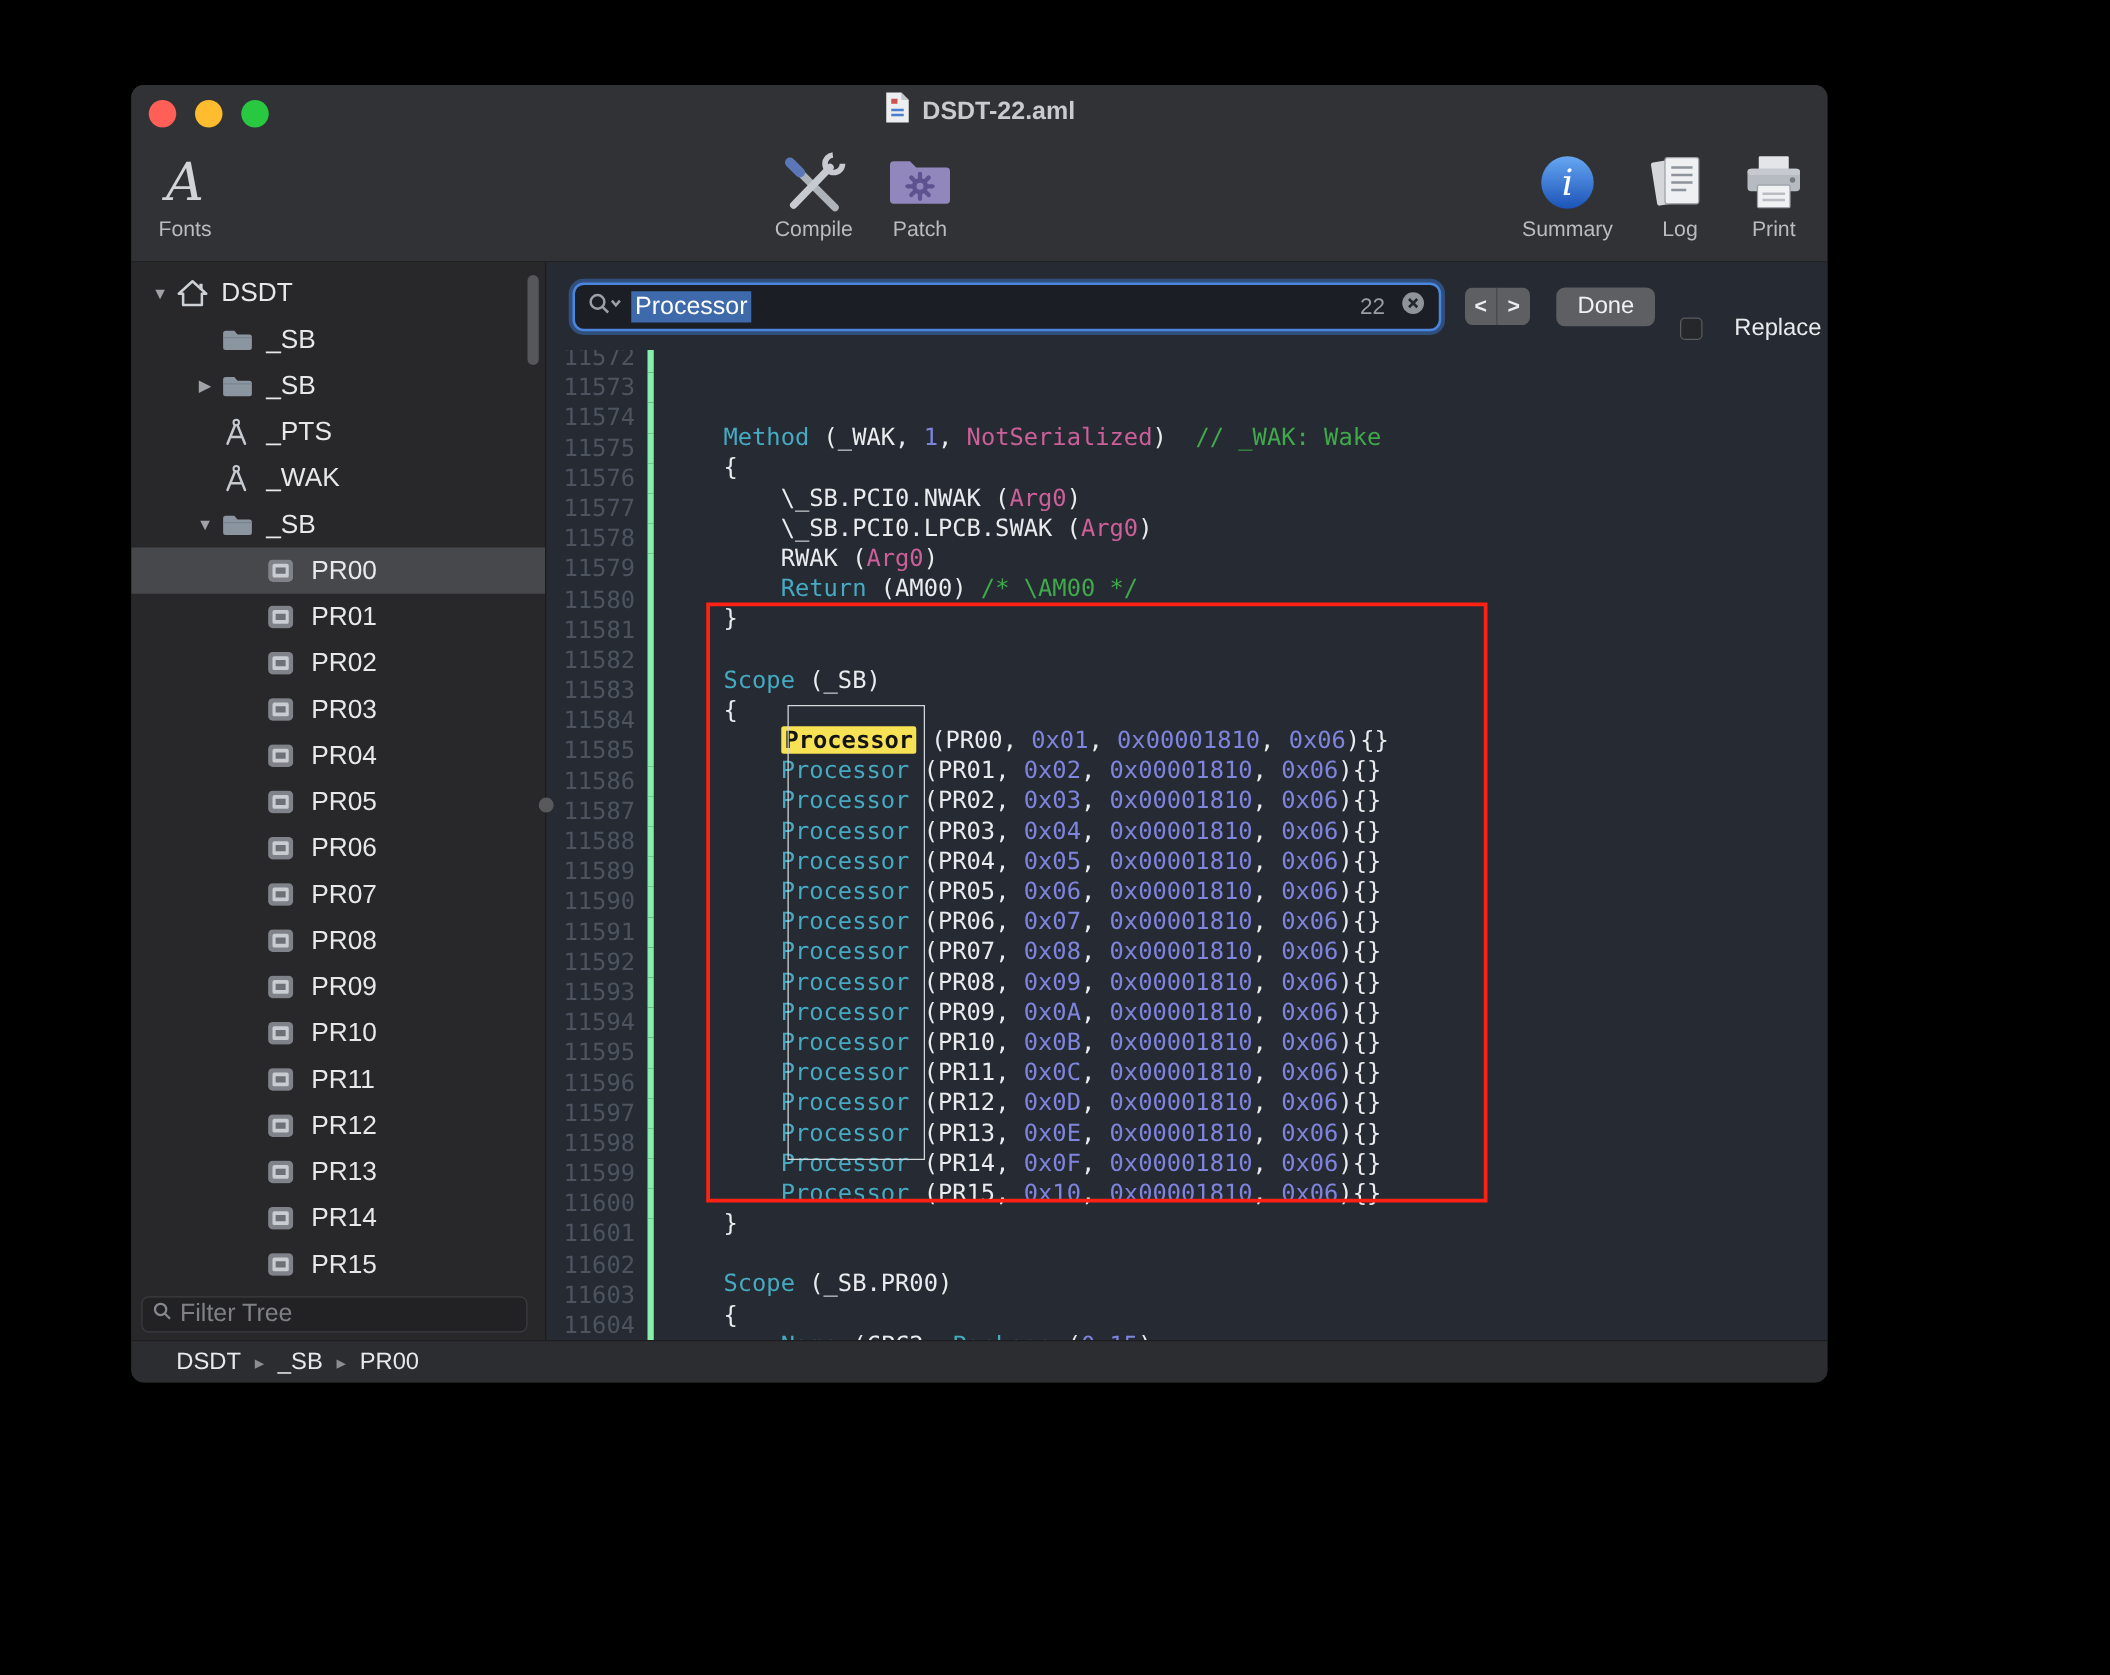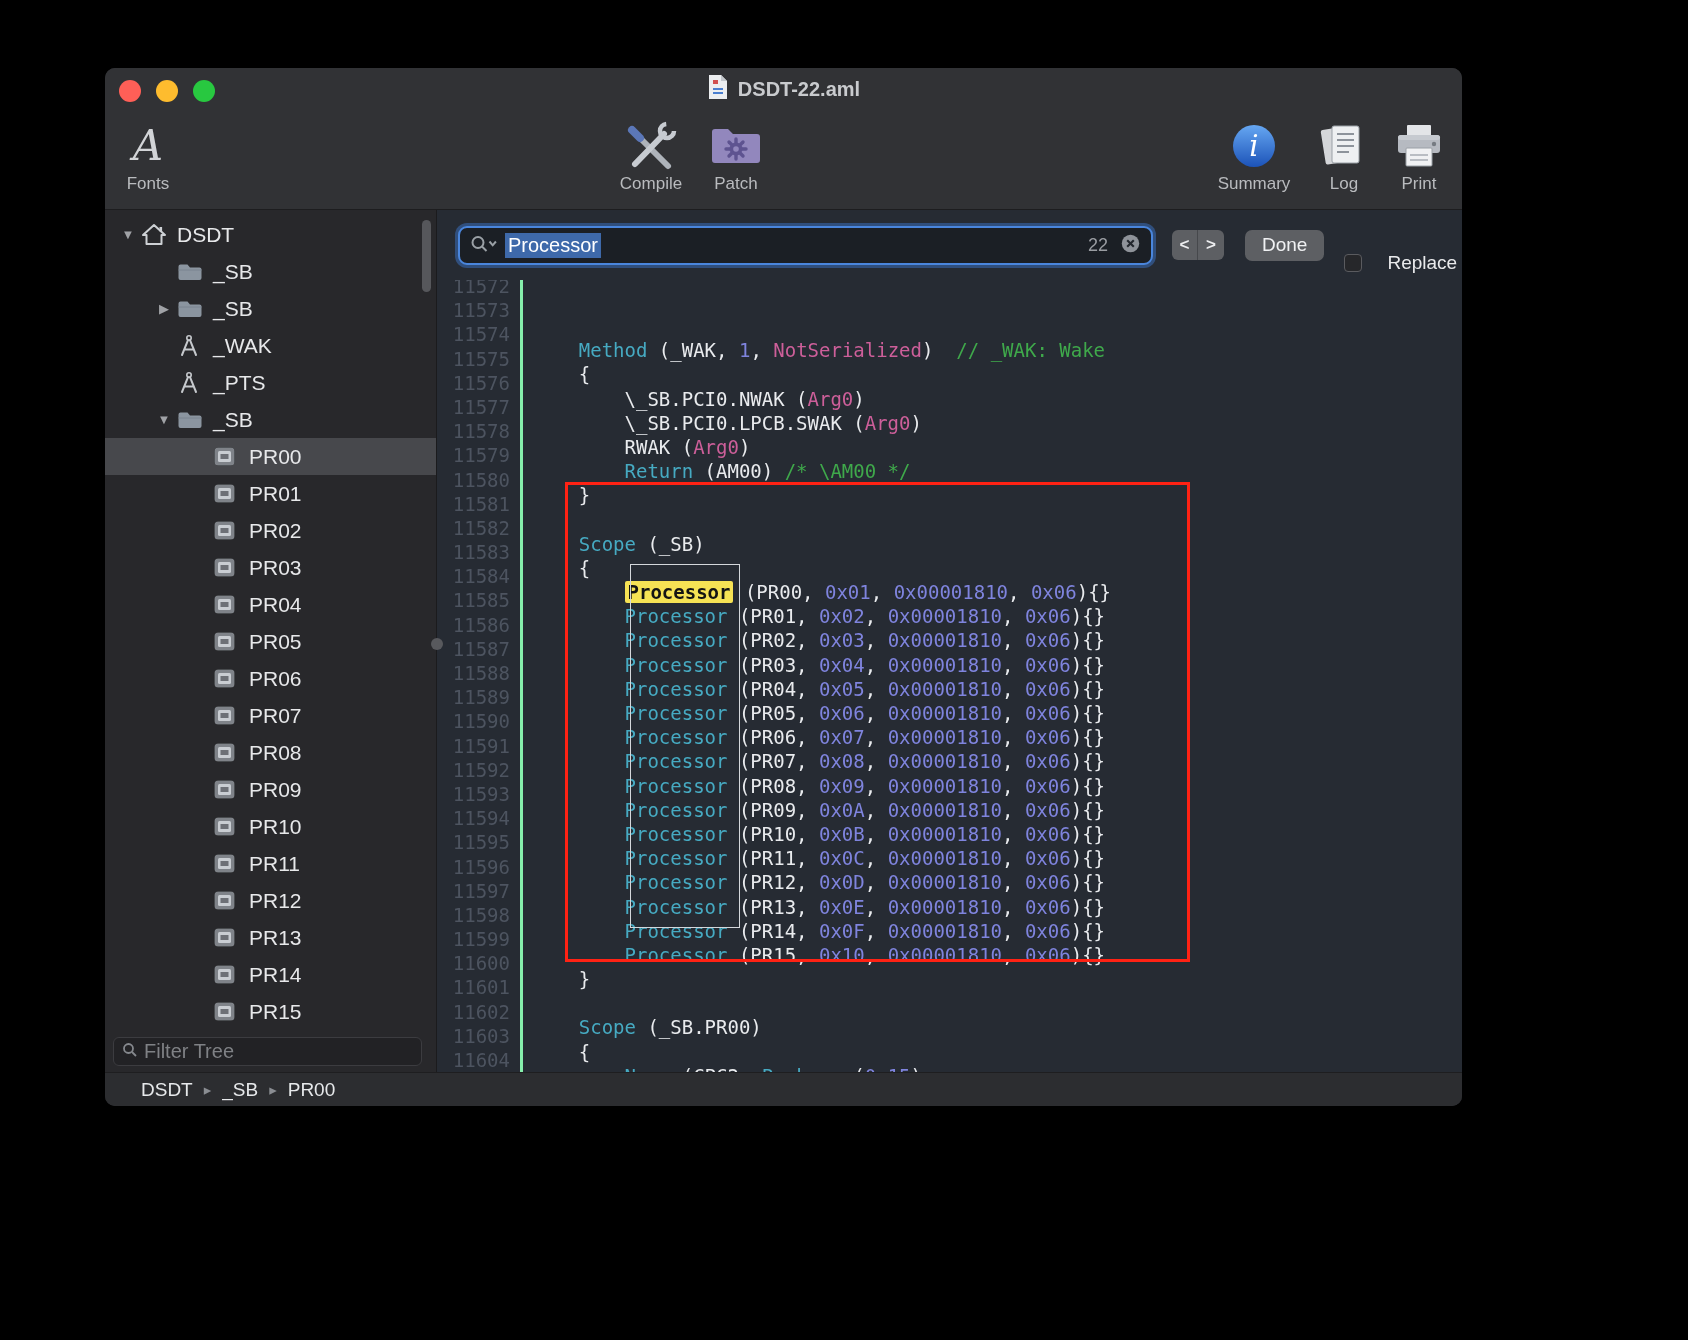--- a/index.html
+++ b/index.html
@@ -61,21 +61,21 @@
   .donebtn { margin-left:21px; height:31px; padding:0 17px; background:#5d5f63; border-radius:7px;
              color:#f0f1f3; font-size:19px; display:flex; align-items:center; }
   .replace { margin-left:20px; display:flex; align-items:center; gap:25px;margin-top:36px; }
   .checkbox { width:18px; height:18px; background:#26272a; border:1.5px solid #5a5b5f; border-radius:4px; }
   .replace-label { color:#e9eaec; font-size:19px; }
 
   .code { flex:1; position:relative; overflow:hidden; font-family:"DejaVu Sans Mono", monospace; font-size:19px; }
   .codelines { position:absolute; top:-6px; left:0; right:0; }
   .cline { height:24.2px; line-height:24.2px; display:flex; white-space:pre; }
   .gut { width:86px; flex:0 0 auto; text-align:right; padding-right:10px; color:#4d5460;
-         border-right:3px solid #86efac; }
+         border-right:5px solid #86efac; }
   .ctext { padding-left:10px;margin-top:40px; }
   .p { color:#e9ebee; } .k { color:#46aac2; } .a { color:#cd5f9a; } .n { color:#7f84de; } .c { color:#3fa94b; }
   .hl { background:#f6e254; color:#141414; font-weight:bold; padding:0 3px; border-radius:2px; }
   .redbox { position:absolute; left:128px; top:202px; width:625px; height:480px;
             border:3px solid #ff2214; pointer-events:none; }
   .matchbox { position:absolute; left:193px; top:284px; width:110px; height:364px;
               border:1.5px solid #d4d7db; pointer-events:none; }
 
   
   .crumbbar { height:34px; flex:0 0 auto; background:#2c2d30; border-top:1px solid #1e1e20;
@@ -228,31 +228,31 @@
             <span class="tlabel">_SB</span>
           </div>
           <div class="trow lvl1">
             <span class="disc"></span>
             <span class="ticon">
               <svg width="24" height="24" viewBox="0 0 24 24">
                 <circle cx="12" cy="4" r="2.2" fill="none" stroke="#c6c9cd" stroke-width="1.6"></circle>
                 <path d="M11 6.2 L5 21 M13 6.2 L19 21 M7.2 15.5 L16.8 15.5" stroke="#c6c9cd" stroke-width="2" fill="none" stroke-linecap="round"></path>
               </svg>
             </span>
-            <span class="tlabel">_WAK</span>
+            <span class="tlabel">_PTS</span>
           </div>
           <div class="trow lvl1">
             <span class="disc"></span>
             <span class="ticon">
               <svg width="24" height="24" viewBox="0 0 24 24">
                 <circle cx="12" cy="4" r="2.2" fill="none" stroke="#c6c9cd" stroke-width="1.6"></circle>
                 <path d="M11 6.2 L5 21 M13 6.2 L19 21 M7.2 15.5 L16.8 15.5" stroke="#c6c9cd" stroke-width="2" fill="none" stroke-linecap="round"></path>
               </svg>
             </span>
-            <span class="tlabel">_PTS</span>
+            <span class="tlabel">_WAK</span>
           </div>
           <div class="trow lvl1">
             <span class="disc">▼</span>
             <span class="ticon">
               <svg width="25" height="20" viewBox="0 0 25 20">
                 <path d="M1.5 4.5 q0-2 2-2 h7 l2.5 3 h9.5 q2 0 2 2 v8.5 q0 2-2 2 h-19 q-2 0-2-2 Z" fill="#8b95a0"></path>
                 <path d="M1.5 8 h23" stroke="#7a8490" stroke-width="1"></path>
               </svg>
             </span>
             <span class="tlabel">_SB</span>

